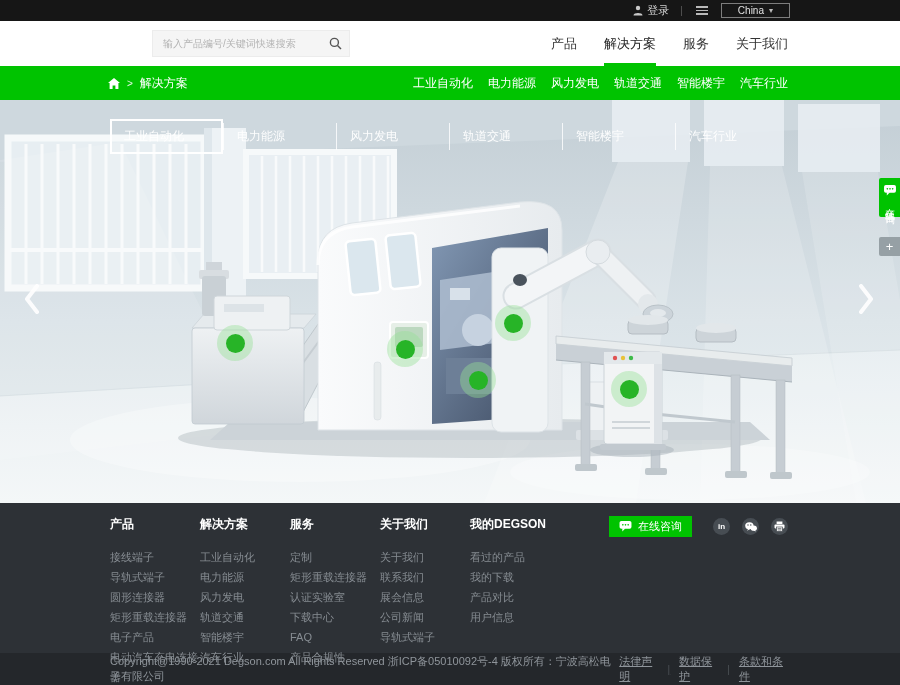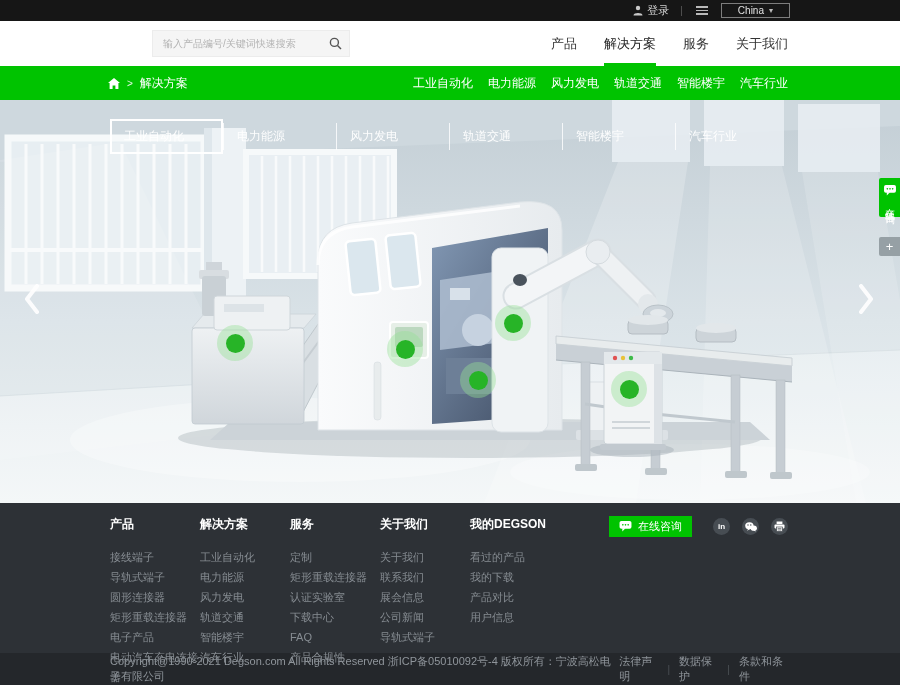--- a/index.html
+++ b/index.html
@@ -83,21 +83,21 @@
     padding:0 10px;display:flex;align-items:center;gap:6px;cursor:pointer;
     font-family:inherit;margin-right:9px;}
   .social{width:17px;height:17px;border-radius:50%;background:#474d53;display:flex;
     align-items:center;justify-content:center;color:#fff;cursor:pointer;}
   .social.in{font-size:8px;font-weight:bold;letter-spacing:0;text-align:right;}
 
   
   .copybar{height:32px;background:#24272b;display:flex;align-items:center;
     justify-content:space-between;padding:0 112px 0 110px;font-size:11px;color:#8f959b;
     box-sizing:border-box;}
-  .copy-links{display:flex;gap:9px;align-items:center;}
+  .copy-links{display:flex;gap:9px;align-items:center;text-decoration:underline;}
   .copy-links a{color:#8f959b;cursor:pointer;}
   .copy-sep{color:#4c5156;font-size:10px;}
 </style>
 </head>
 <body>
 
 <div class="page">
 
   <div class="topbar">
     <div class="tb-login">

